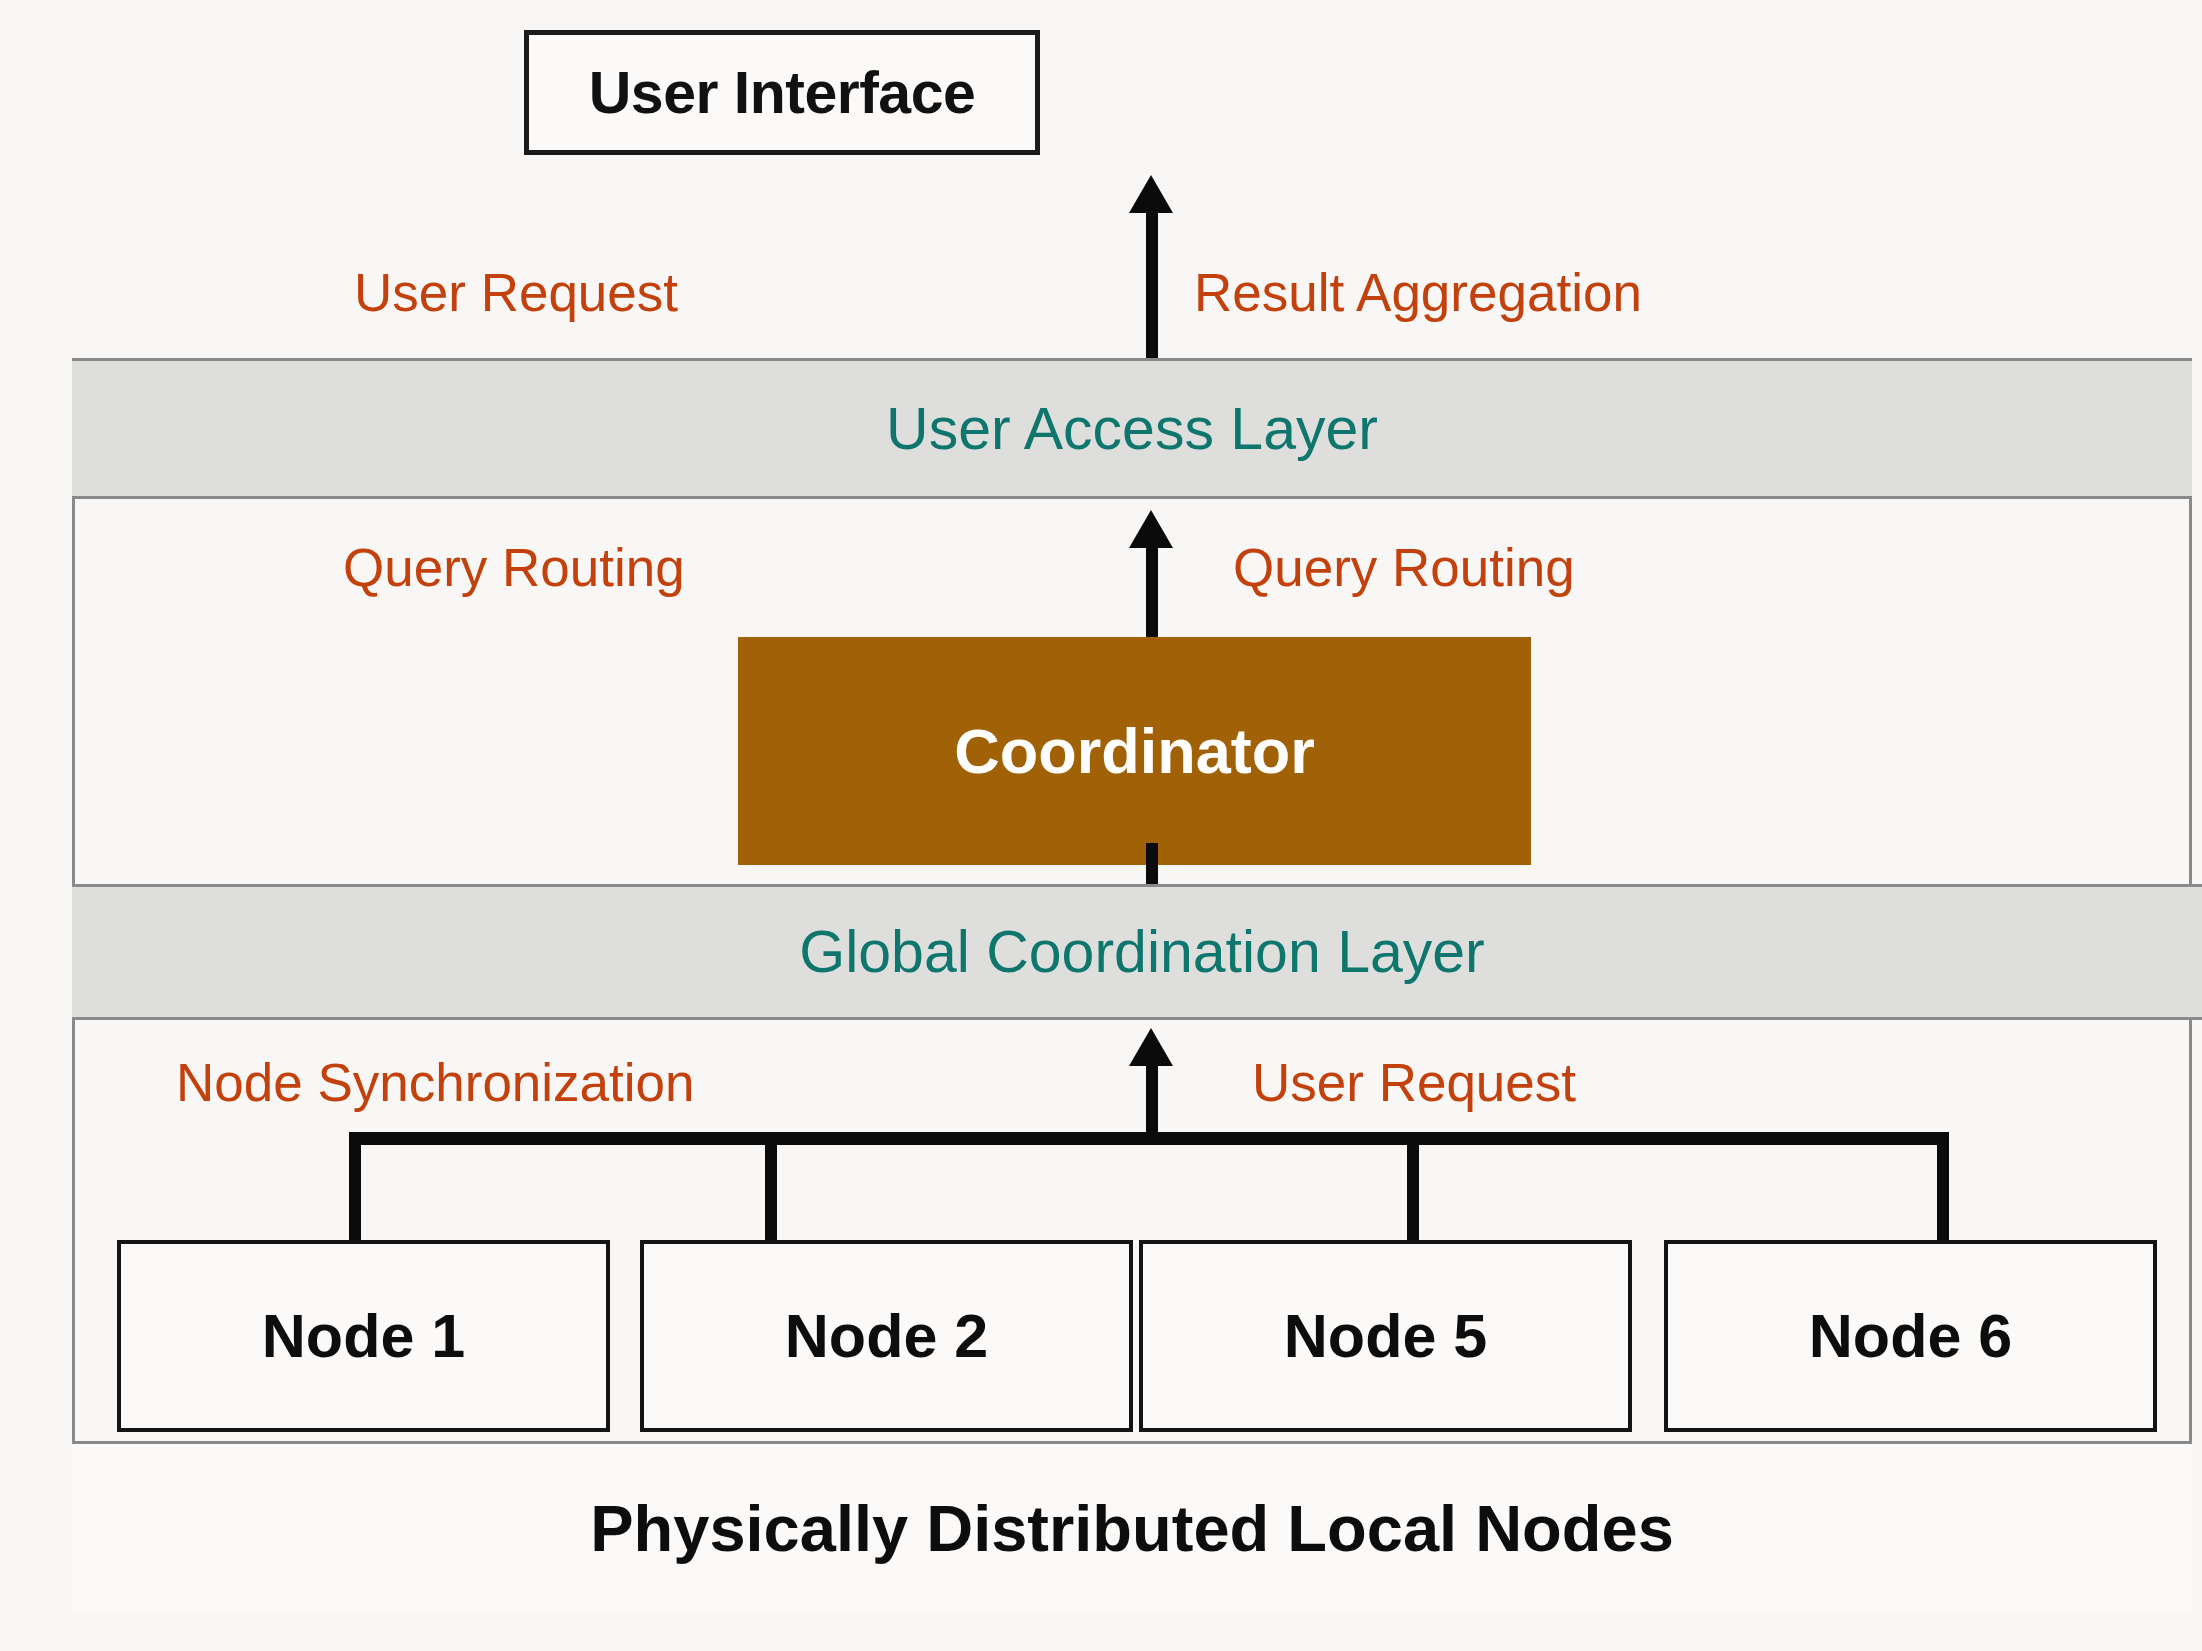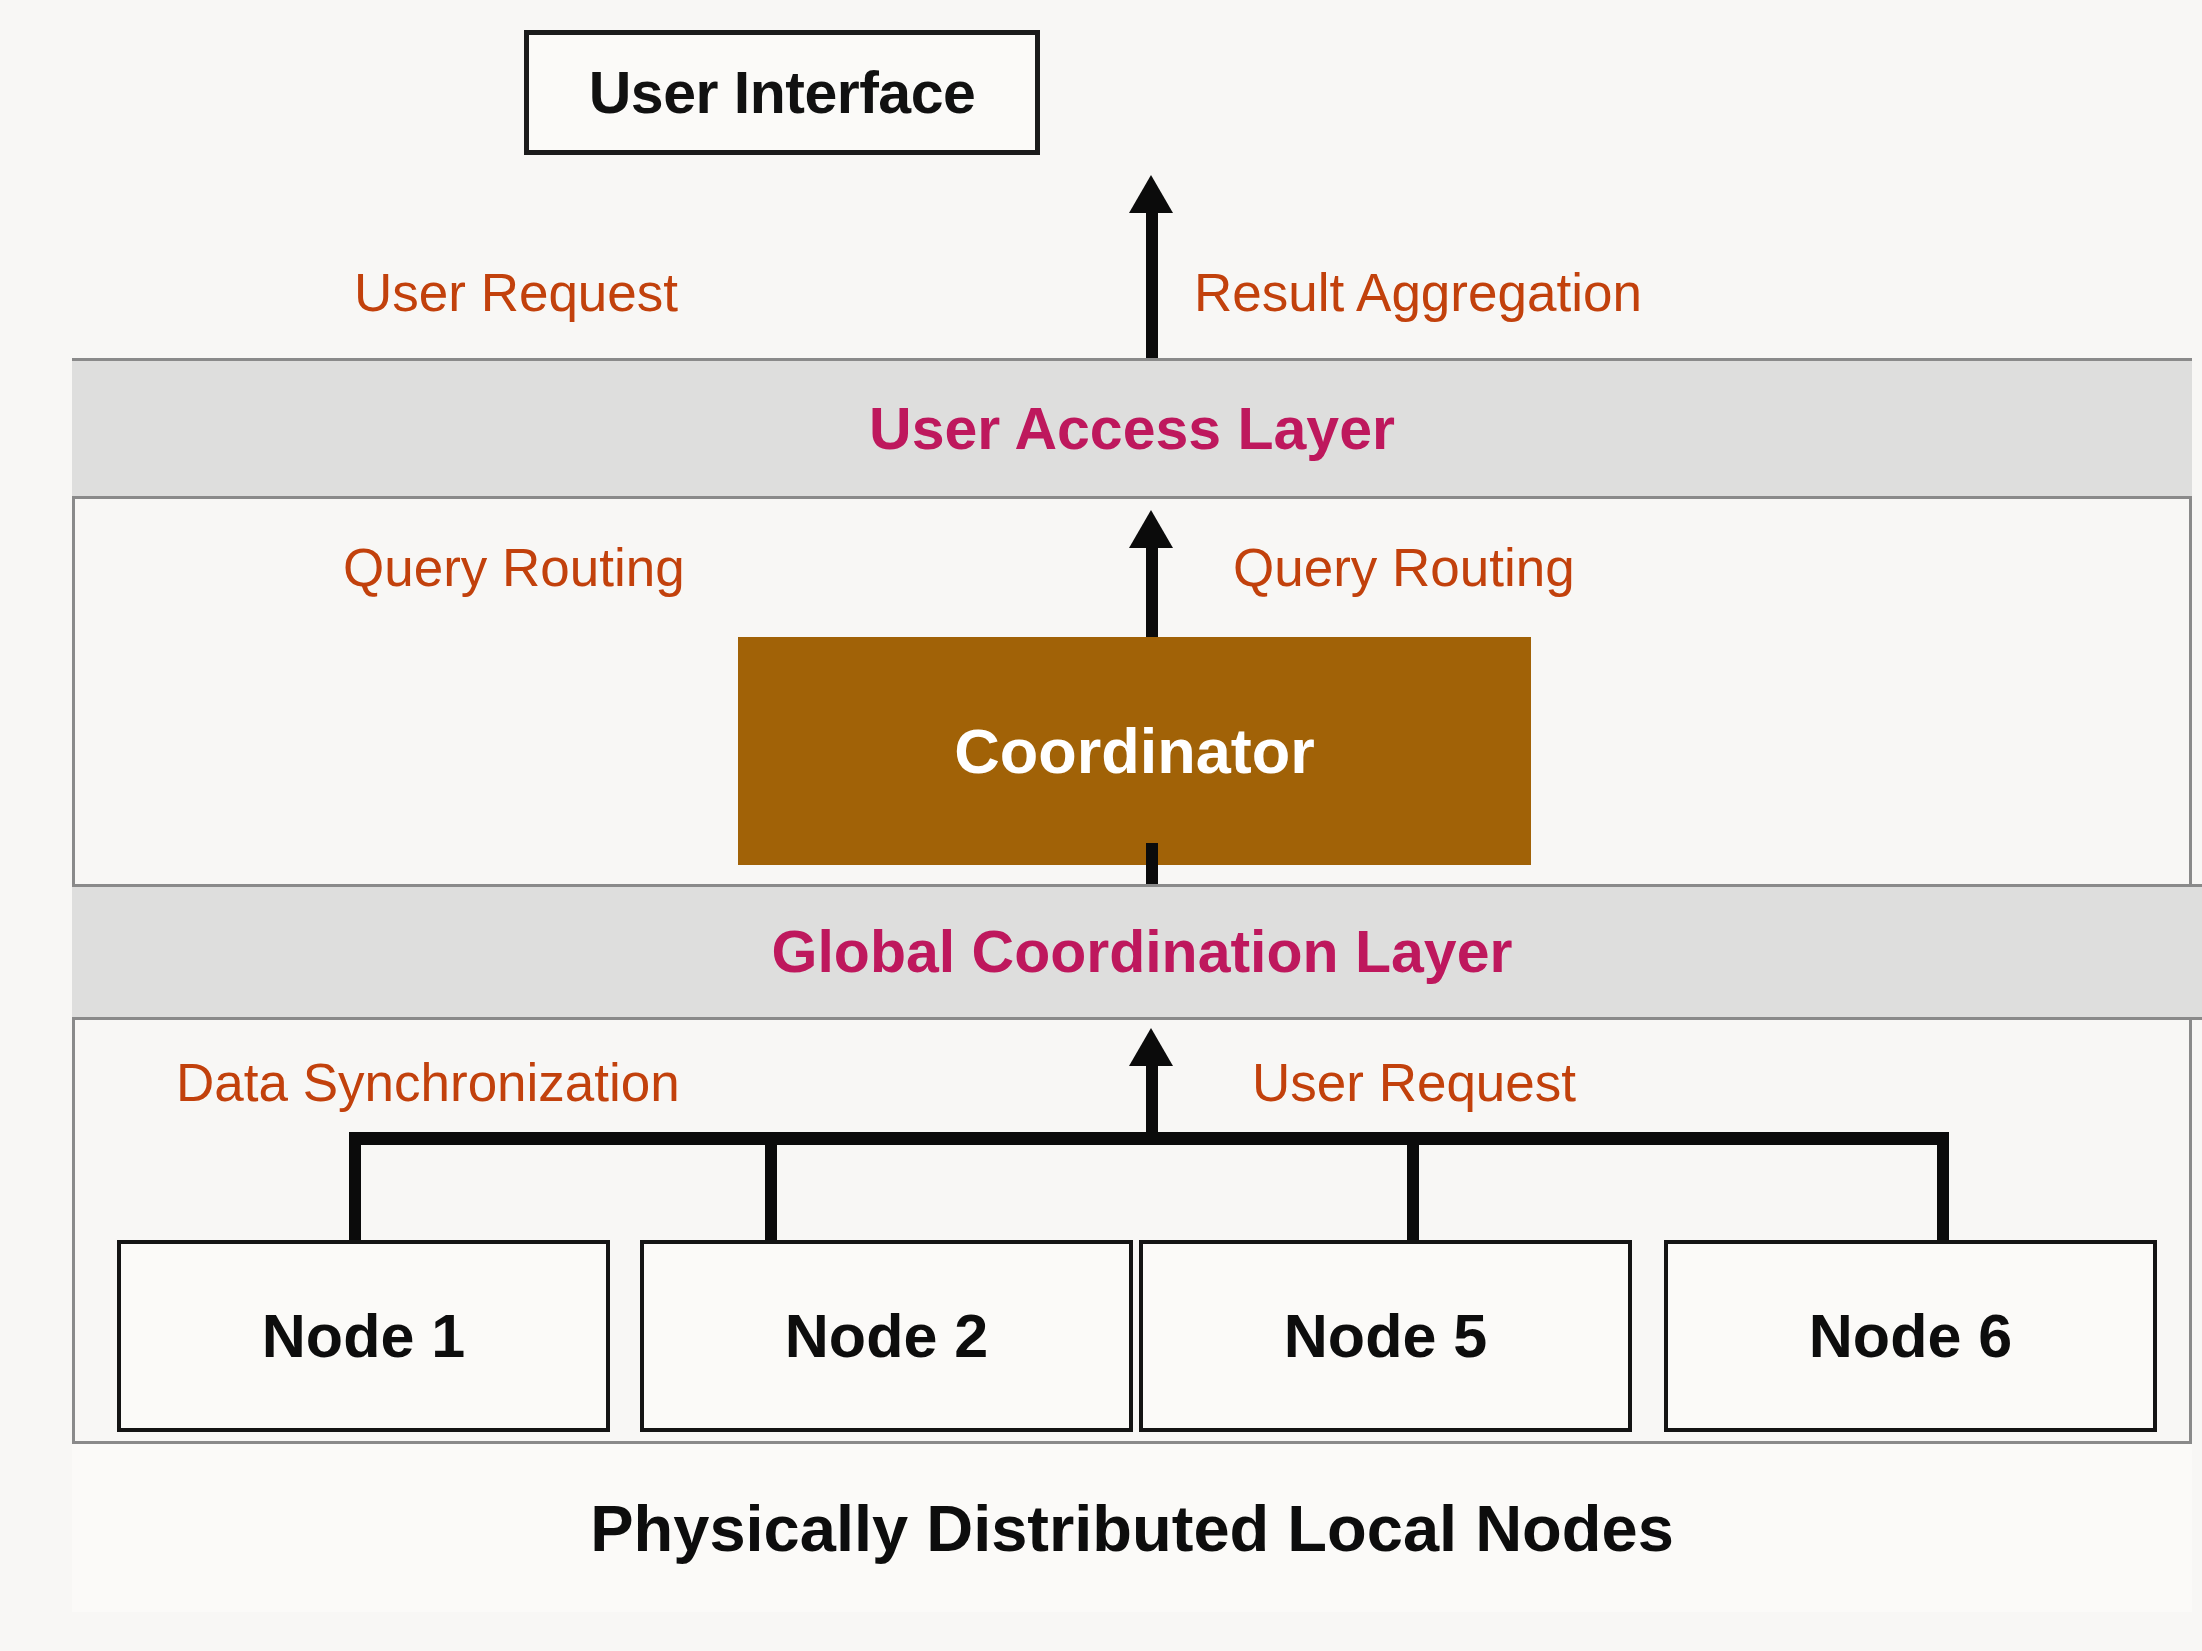--- a/index.html
+++ b/index.html
@@ -45,22 +45,22 @@
 
   
   .band {
     background: #dededd;
     border-top: 3.8px solid #8a8a8a;
     border-bottom: 3.8px solid #8a8a8a;
     display: flex; align-items: center; justify-content: center;
   }
   .band .label {
     font-size: 59px;
-    font-weight: bold;
-    color: #be185d;
+    font-weight: normal;
+    color: #0f766e;
     white-space: nowrap;
   }
   .band-user-access { left: 41px; top: 358px; width: 2120px; height: 141px; border-top: 3.8px solid #8a8a8a; }
   .band-global-coord { left: 41px; top: 884px; width: 2140px; height: 136px; }
 
   
   .band-bottom {
     left: 41px; top: 1441px; width: 2120px; height: 171px;
     background: #fbfaf8;
     border-top: 3.8px solid #8a8a8a;
@@ -144,21 +144,21 @@
 
   <div class="abs vline" style="left:1115px; top:843px; width:12.4px; height:45px;"></div>
 
   <div class="abs band band-global-coord">
     <span class="label">Global Coordination Layer</span>
   </div>
 
   <div class="abs vline" style="left:1115px; top:1049px; width:12.4px; height:91px;"></div>
   <div class="abs arrowhead" style="left:1098px; top:1028px;"></div>
 
-  <div class="abs edge-label" style="left:145px; top:1056px;">Data Synchronization</div>
+  <div class="abs edge-label" style="left:145px; top:1056px;">Node Synchronization</div>
   <div class="abs edge-label" style="left:1221px; top:1056px;">User Request</div>
 
   <div class="abs hline" style="left:318px; top:1132px; width:1600px; height:13.4px;"></div>
 
   <div class="abs vline" style="left:318px; top:1132px; width:12.4px; height:112px;"></div>
   <div class="abs vline" style="left:734px; top:1132px; width:12.4px; height:112px;"></div>
   <div class="abs vline" style="left:1376px; top:1132px; width:12.4px; height:112px;"></div>
   <div class="abs vline" style="left:1906px; top:1132px; width:12.4px; height:112px;"></div>
 
   <div class="abs node-row">

